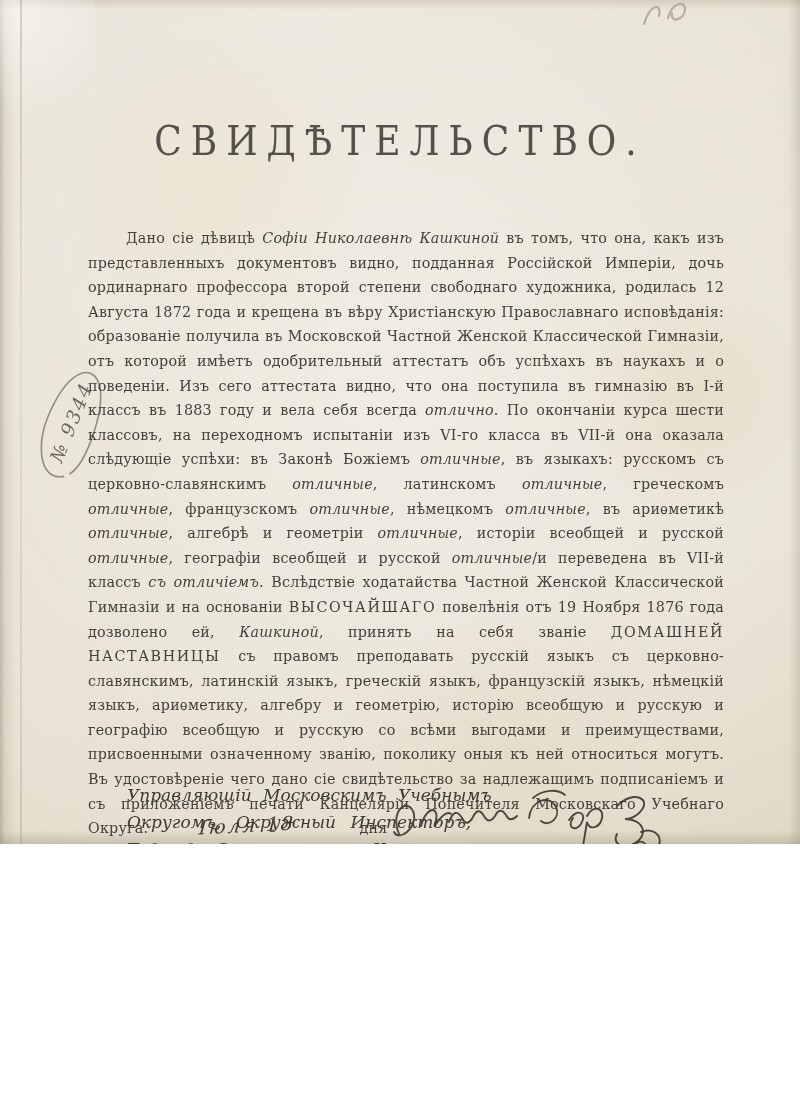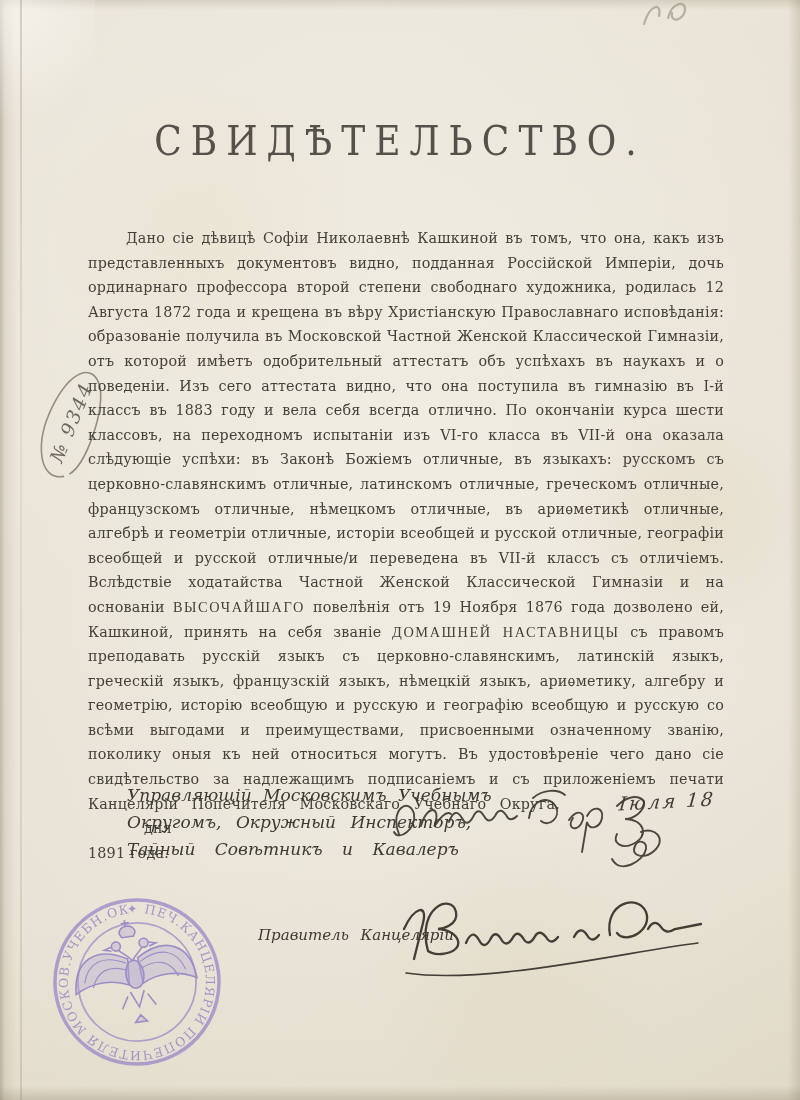--- a/index.html
+++ b/index.html
@@ -1,18 +1,18 @@
 <!DOCTYPE html>
 <html><head>
 <meta charset="utf-8">
 <style>
   html,body{margin:0;padding:0;}
   body{font-family:"DejaVu Serif", serif;}
   .paper{
-    position:relative;width:800px;height:1100px;overflow:hidden;
+    position:relative;width:800px;height:844px;overflow:hidden;
     background:
       radial-gradient(circle at 86% 47%, rgba(198,172,120,.14), transparent 120px),
       radial-gradient(circle at 26% 22%, rgba(224,210,172,.18), transparent 160px),
       radial-gradient(circle at 64% 89%, rgba(205,188,148,.12), transparent 150px),
       radial-gradient(ellipse 120% 100% at 50% 45%, rgba(255,255,255,.30), rgba(146,126,92,.10) 92%),
       linear-gradient(90deg, rgba(104,88,62,.38) 0, rgba(104,88,62,.12) 5px, rgba(104,88,62,0) 16px),
       linear-gradient(270deg, rgba(110,94,66,.22) 0, rgba(110,94,66,0) 12px),
       linear-gradient(180deg, rgba(110,94,66,.20) 0, rgba(110,94,66,0) 10px),
       linear-gradient(0deg, rgba(104,88,60,.25) 0, rgba(104,88,60,0) 14px),
       linear-gradient(165deg, #efebdf 0%, #eae5d6 45%, #ebe6d8 70%, #e4decc 100%);
@@ -21,22 +21,22 @@
     background:linear-gradient(180deg, rgba(120,104,76,.26), rgba(120,104,76,.08) 40%, rgba(120,104,76,.20));}
   .crease{position:absolute;left:0;top:0;width:95px;height:130px;
     background:radial-gradient(circle at 0 0, rgba(255,255,255,.55), transparent 75%);}
 
   .title{position:absolute;top:120px;left:0;width:100%;text-align:center;
     font-size:36px;letter-spacing:9px;color:#55504a;transform:scaleY(1.12);}
 
   .body-text{position:absolute;left:88px;top:226px;width:636px;
     font-size:14.3px;line-height:24.6px;text-align:justify;color:#45413a;
     text-indent:38px;letter-spacing:.2px;}
-  .seg-i{}
-  .seg-c{letter-spacing:1.6px;font-family:Liberation Serif, serif;}
+  .seg-i{font-style:italic;}
+  .seg-c{letter-spacing:1.6px;}
   .seg-h{font-style:italic;font-size:19px;letter-spacing:2.5px;color:#423d37;
     display:inline-block;transform:rotate(-3deg) skewX(-8deg);padding:0 8px;line-height:0;}
   .seg-sp{display:inline-block;width:56px;}
 
   .sig-block-1{position:absolute;left:127px;top:782px;font-style:italic;
     font-size:17px;line-height:27px;color:#3d3933;}
   .sig-block-1 .l1{word-spacing:6px;}
   .sig-block-1 .l2{word-spacing:9px;}
   .sig-block-1 .l3{word-spacing:14px;}
   .sig2-label{position:absolute;left:258px;top:926px;font-style:italic;

